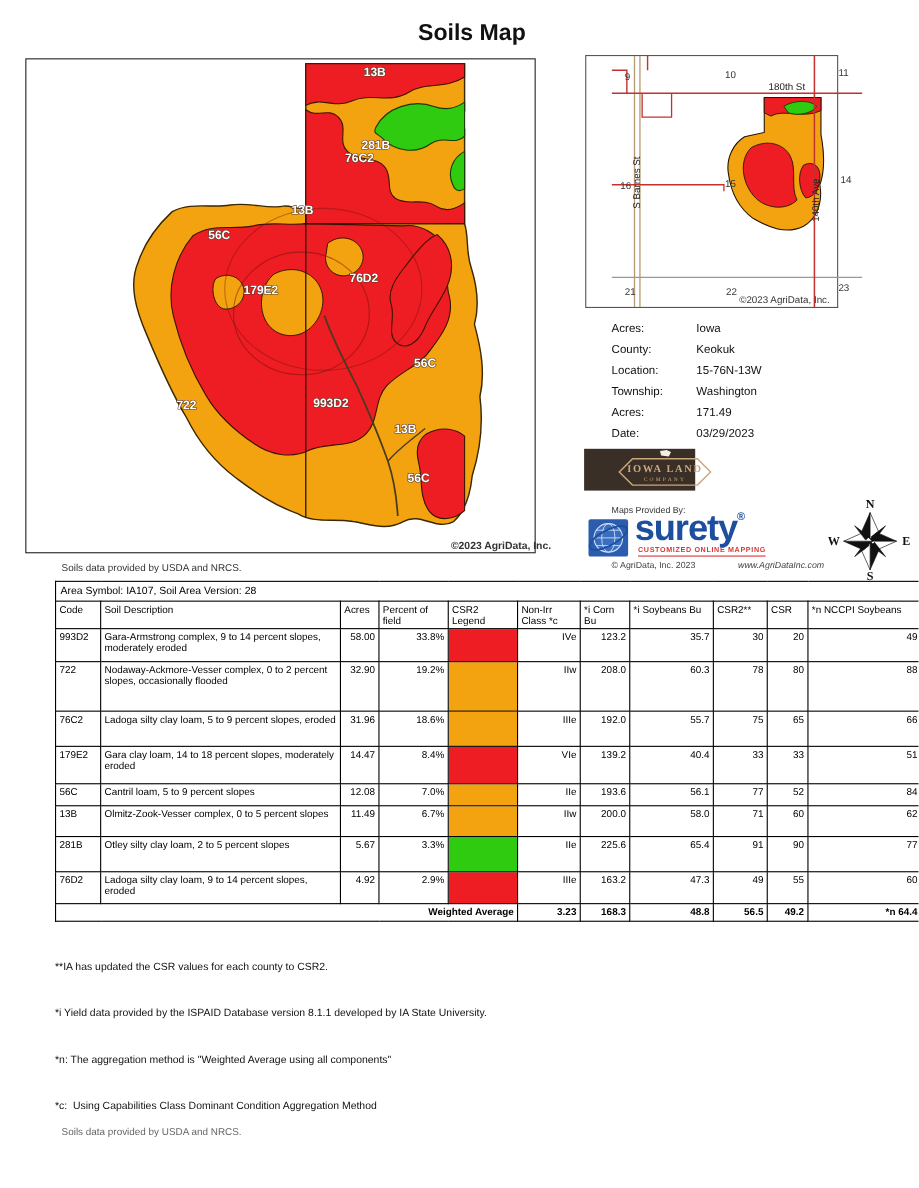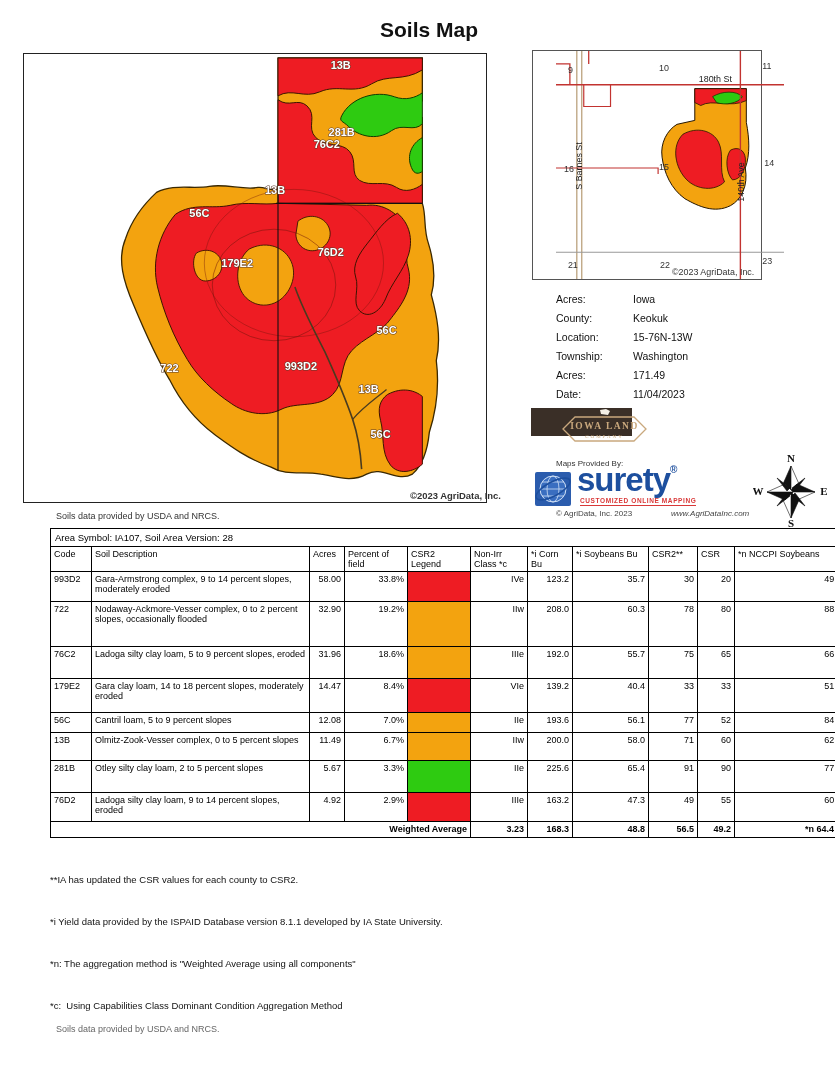--- a/index.html
+++ b/index.html
@@ -29,21 +29,21 @@
   .sec-num { font-size:9px; fill:#333; }
   .road-label { font-size:9px; fill:#222; }
 
   
   #info { top:289px; left:533px; width:290px; font-size:10.5px; }
   .info-row { display:flex; height:19px; align-items:center; }
   .info-label { width:77px; color:#111; }
   .info-value { font-weight:normal; color:#111; }
 
   
-  #iowa-land-logo { top:408px; left:531px; width:101px; height:28px; background:#3a2f27; }
+  #iowa-land-logo { top:408px; left:531px; width:101px; height:38px; background:#3a2f27; }
 
   
   #maps-provided { top:459px; left:533px; font-size:8px; color:#333; }
   #surety-logo { top:469px; left:533px; width:230px; height:40px; }
   #globe { position:absolute; left:0; top:1px; }
   #surety-word { position:absolute; left:44px; top:-8px; font-size:33px; font-weight:bold;
                  color:#1d4f9e; letter-spacing:-1px; font-family:"Liberation Sans",sans-serif; }
   #surety-reg { font-size:10px; vertical-align:18px; letter-spacing:0; }
   #surety-tagline { position:absolute; left:47px; top:28px; font-size:6.5px; font-weight:bold;
                     color:#d93838; letter-spacing:.6px; border-bottom:1px solid #d93838; padding-bottom:1px;}
@@ -201,21 +201,21 @@
   <div class="info-row">
     <span class="info-label">Township:</span>
     <span class="info-value">Washington</span>
   </div>
   <div class="info-row">
     <span class="info-label">Acres:</span>
     <span class="info-value">171.49</span>
   </div>
   <div class="info-row">
     <span class="info-label">Date:</span>
-    <span class="info-value">11/04/2023</span>
+    <span class="info-value">03/29/2023</span>
   </div>
 </div>
 
 <div id="iowa-land-logo" class="abs">
   <svg width="101" height="42" viewBox="0 0 101 42">
     <path d="M46,2 L52,1 L56,3 L54,7 L47,6 Z" fill="#f4efe6"></path>
     <polygon points="9,21 21,9 80,9 92,21 80,33 21,33" fill="none" stroke="#c9a87d" stroke-width="1.3"></polygon>
     <text x="50.5" y="21" text-anchor="middle" fill="#c9a87d" font-size="9.5" font-weight="bold" letter-spacing="1.5" font-family="Liberation Serif, serif">IOWA LAND</text>
     <text x="50.5" y="29.5" text-anchor="middle" fill="#c9a87d" font-size="5" letter-spacing="2" font-family="Liberation Serif, serif">COMPANY</text>
   </svg>

